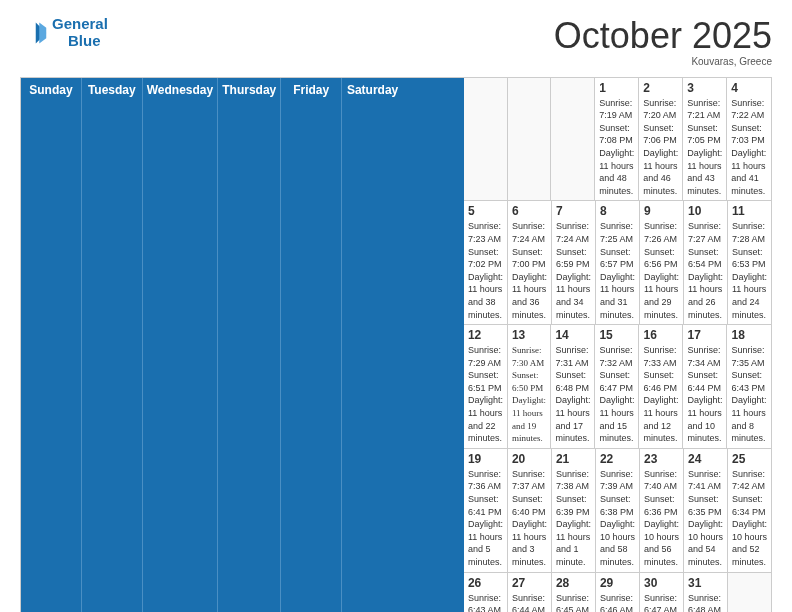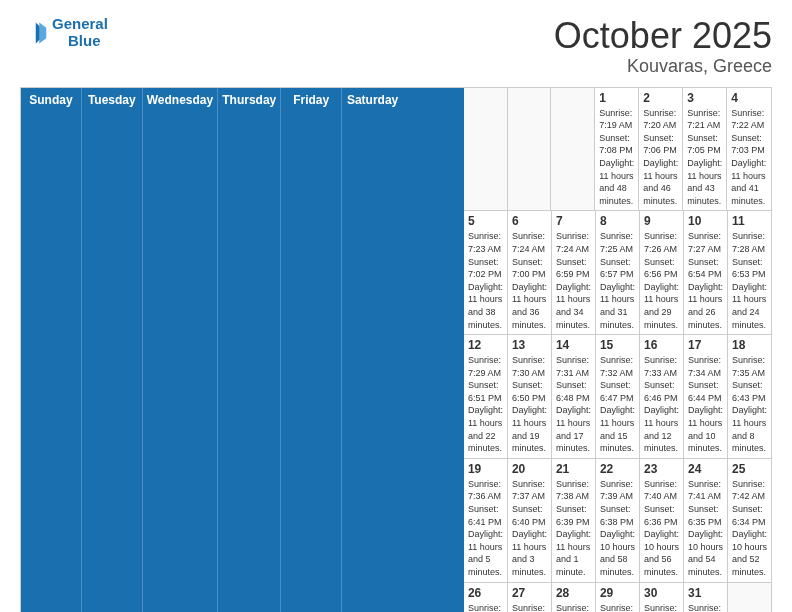--- a/index.html
+++ b/index.html
@@ -35,21 +35,21 @@
     .title-block {
       text-align: right;
     }
     .month-title {
       font-size: 36px;
       color: #333;
       font-weight: 300;
       line-height: 1.1;
     }
     .location {
-      font-size: 18px;
+      font-size: 10px;
       color: #555;
     }
     .calendar {
       flex: 1;
       display: flex;
       flex-direction: row;
       border: 1px solid #ccc;
     }
     .cal-header {
       display: grid;
@@ -217,21 +217,21 @@
         <div class="cal-row">
           <div class="cal-cell">
             <div class="day-num">12</div>
             <div class="cell-text" style="white-space: pre-line;">Sunrise: 7:29 AM
 Sunset: 6:51 PM
 Daylight: 11 hours
 and 22 minutes.</div>
           </div>
           <div class="cal-cell">
             <div class="day-num">13</div>
-            <div class="cell-text" style="white-space: pre-line;">Sunrise: 7:30 AM
+            <div class="cell-text" style="white-space: pre-line; font-family: Liberation Serif, serif;">Sunrise: 7:30 AM
 Sunset: 6:50 PM
 Daylight: 11 hours
 and 19 minutes.</div>
           </div>
           <div class="cal-cell">
             <div class="day-num">14</div>
             <div class="cell-text" style="white-space: pre-line;">Sunrise: 7:31 AM
 Sunset: 6:48 PM
 Daylight: 11 hours
 and 17 minutes.</div>

